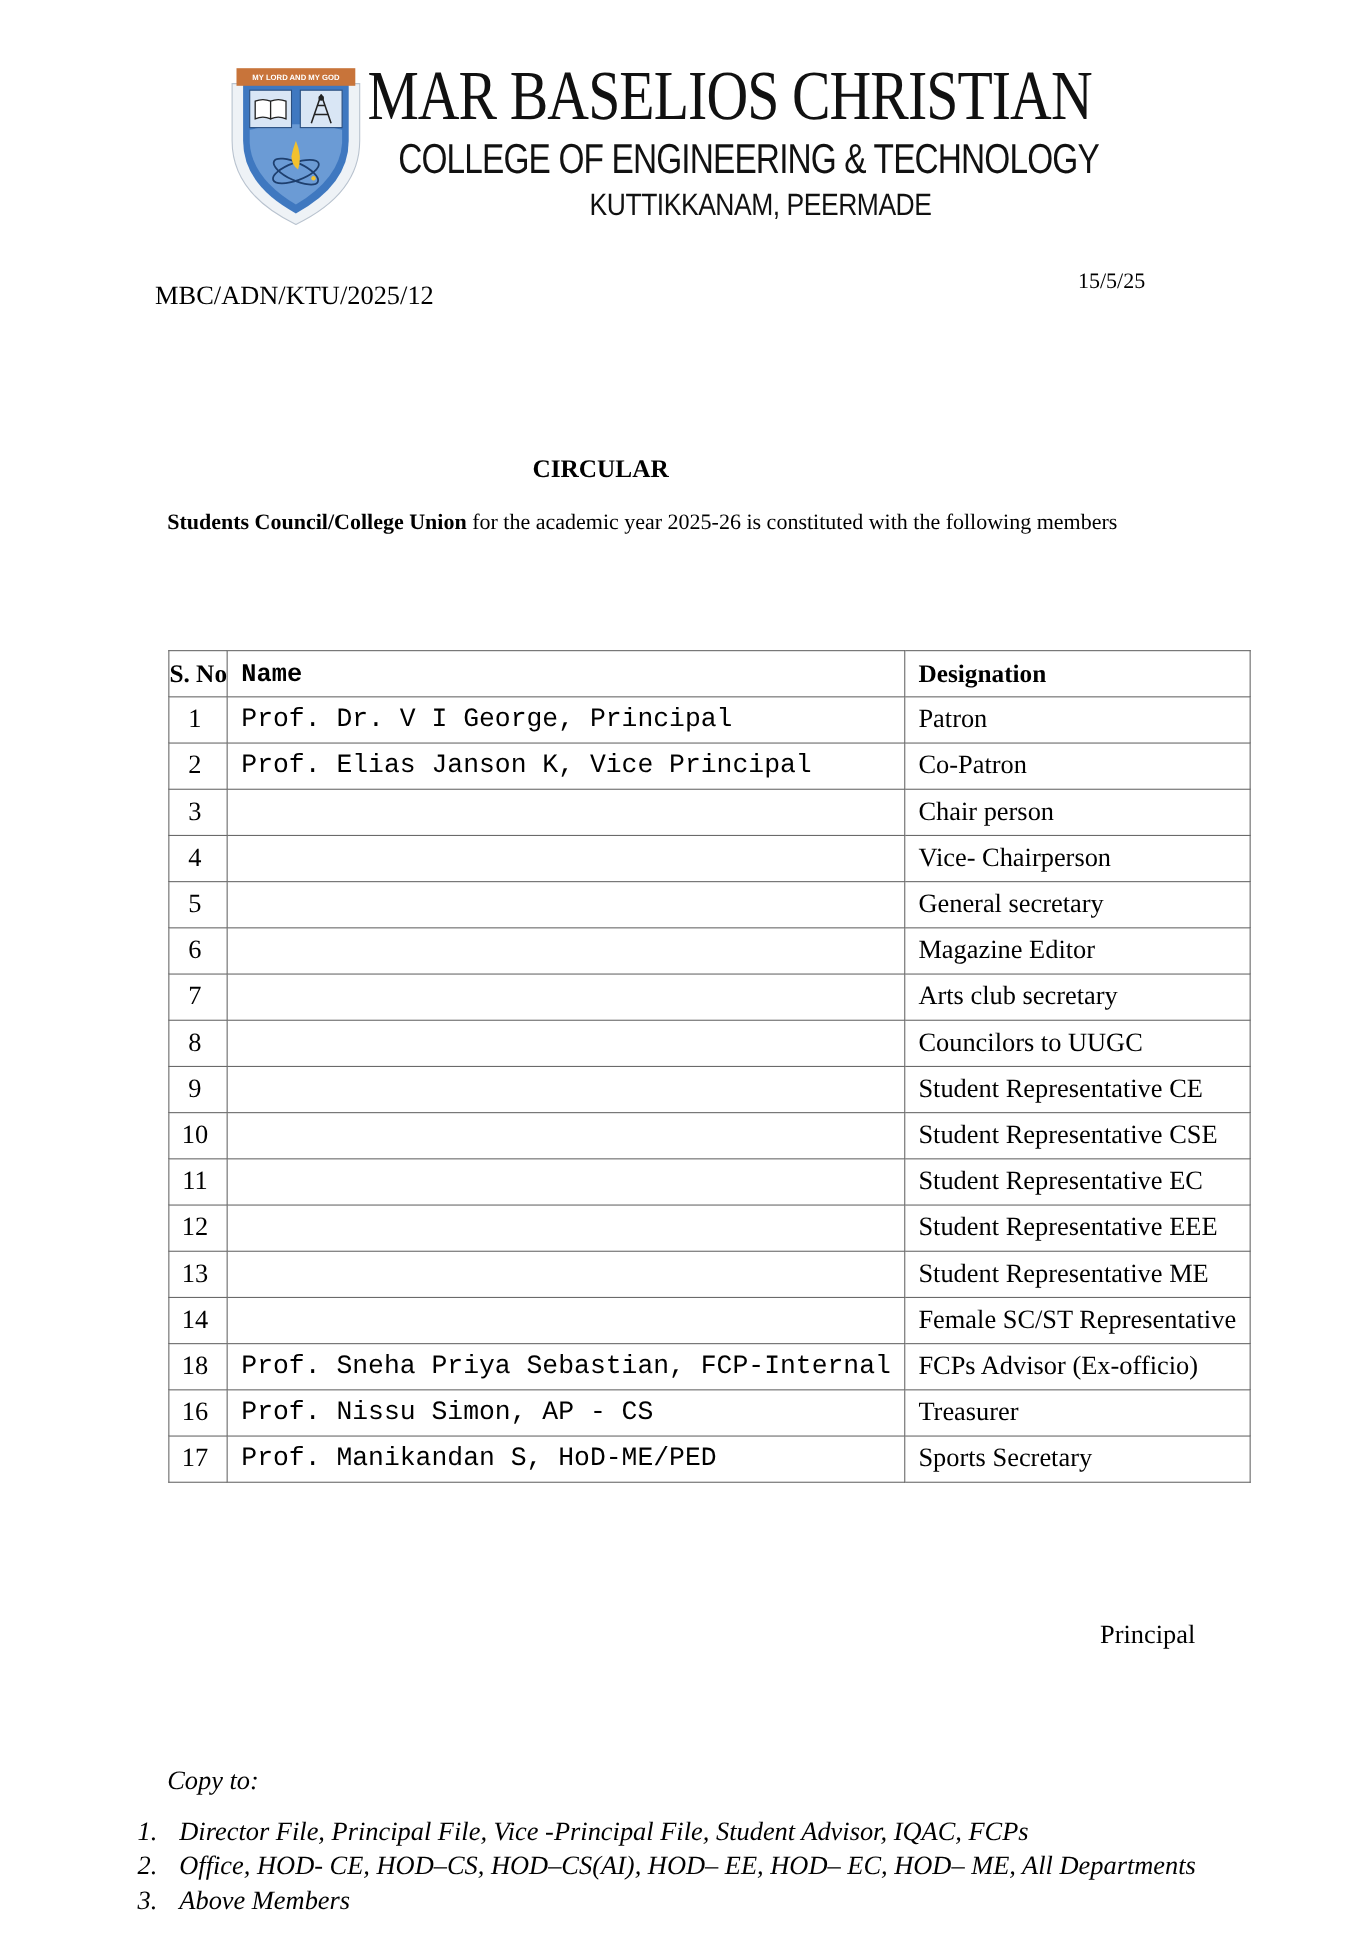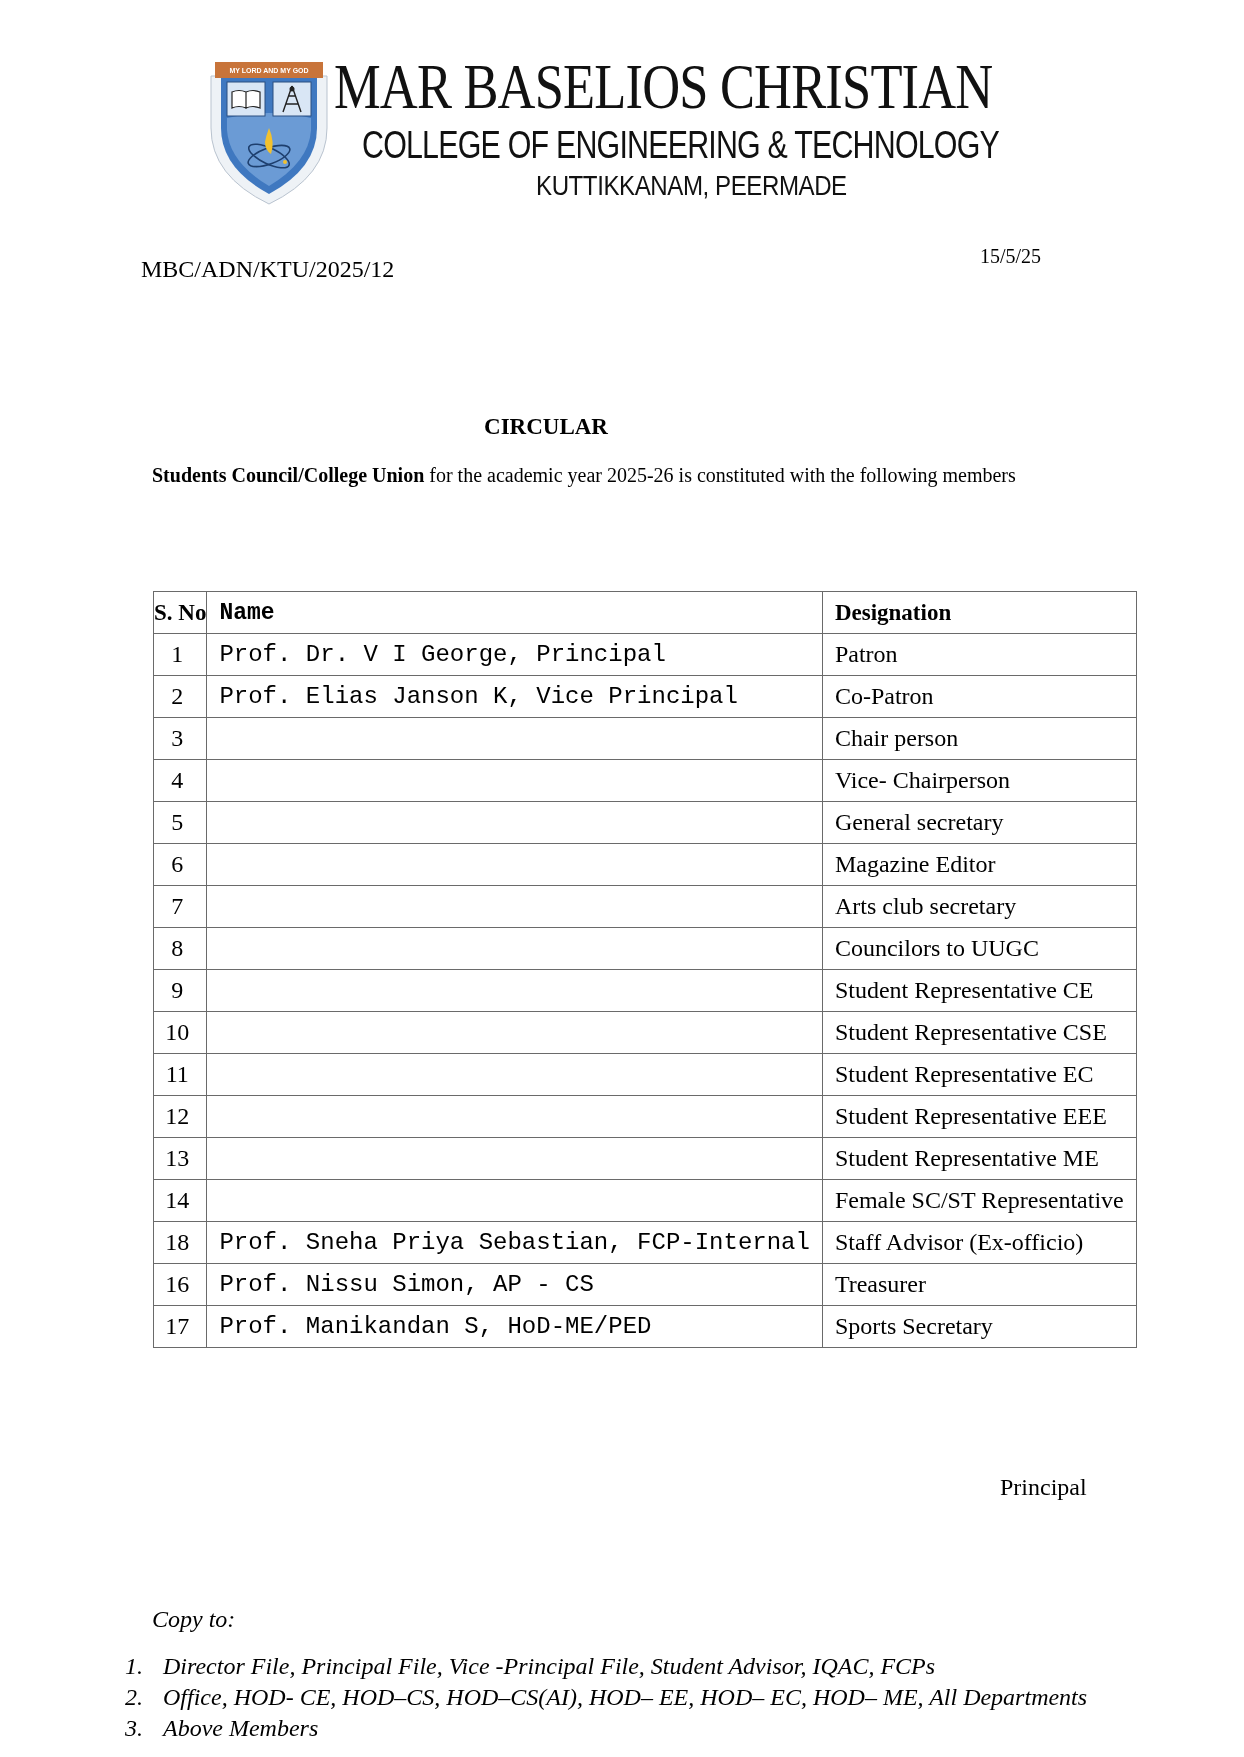--- a/index.html
+++ b/index.html
@@ -183,21 +183,21 @@
         <td class="c-des">Student Representative ME</td>
       </tr>
       <tr>
         <td class="c-sno">14</td>
         <td class="c-name"></td>
         <td class="c-des">Female SC/ST Representative</td>
       </tr>
       <tr>
         <td class="c-sno">18</td>
         <td class="c-name">Prof. Sneha Priya Sebastian, FCP-Internal</td>
-        <td class="c-des">Staff Advisor (Ex-officio)</td>
+        <td class="c-des">FCPs Advisor (Ex-officio)</td>
       </tr>
       <tr>
         <td class="c-sno">16</td>
         <td class="c-name">Prof. Nissu Simon, AP - CS</td>
         <td class="c-des">Treasurer</td>
       </tr>
       <tr>
         <td class="c-sno">17</td>
         <td class="c-name">Prof. Manikandan S, HoD-ME/PED</td>
         <td class="c-des">Sports Secretary</td>

